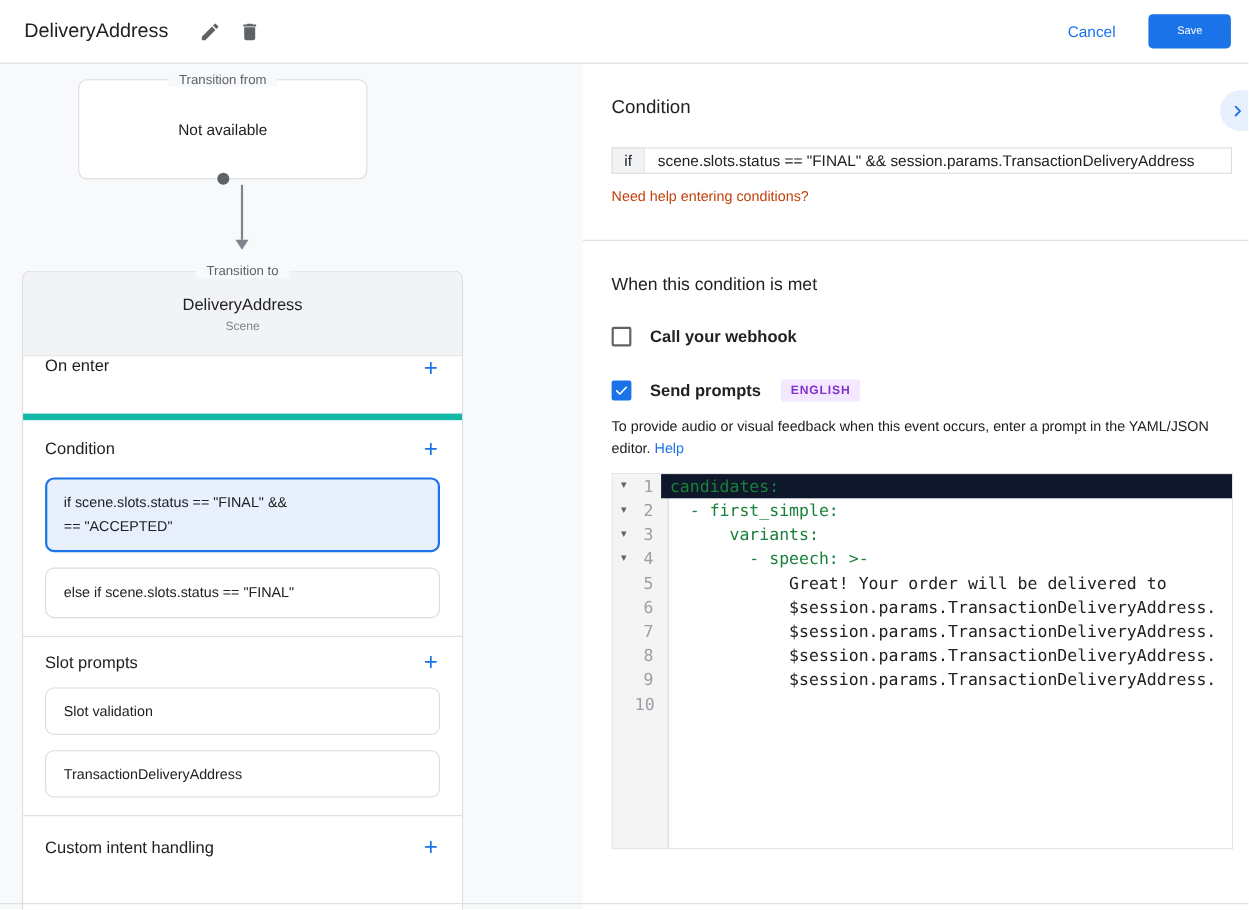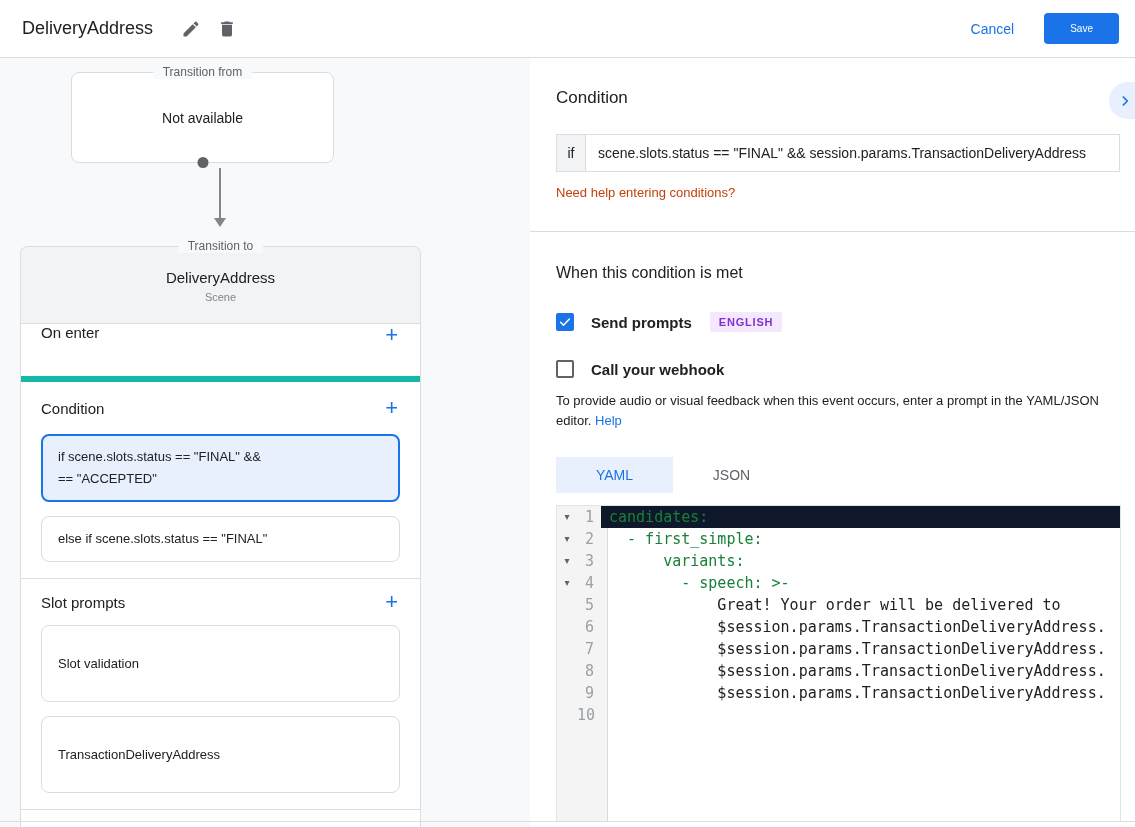--- a/index.html
+++ b/index.html
@@ -69,41 +69,41 @@
 
   .cond-card {
     margin:0 20px; border:2px solid #1a73e8; background:#e8f0fe; border-radius:8px;
     padding:10px 15px; font-size:13px; line-height:22px; color:#202124; cursor:pointer;
   }
   .cond-card.plain {
     border:1px solid #dadce0; background:#fff; margin-top:14px; padding:11px 16px;
   }
   .slot-card {
     margin:0 20px; border:1px solid #dadce0; background:#fff; border-radius:8px;
-    padding:30px 16px; font-size:13px; color:#202124; cursor:pointer;
+    padding:13px 16px; font-size:13px; color:#202124; cursor:pointer;
   }
   .slot-card + .slot-card { margin-top:14px; }
   .section.last { border-bottom:none; }
   .section-head.tall { height:56px; }
 
   
   .right-panel {
     position:absolute; top:58px; left:530px; right:0; bottom:5px;
     background:#fff; padding:0 14px 0 26px; overflow:hidden;
   }
   .cond-heading { font-size:17px; font-weight:400; color:#202124; margin-top:30px; }
   .chev-pill {
     position:absolute; right:0; top:24px; width:26px; height:37px;
     background:#e8f0fe; border:none; border-radius:19px 0 0 19px; cursor:pointer;
     display:flex; align-items:center; justify-content:center; padding-left:6px;
   }
   .chev-pill svg { width:16px; height:16px; stroke:#1a73e8; stroke-width:2.6; fill:none;
     stroke-linecap:round; stroke-linejoin:round; }
 
-  .if-row { display:flex; margin-top:26px; height:38px; width:564px;border-radius:19px; }
+  .if-row { display:flex; margin-top:26px; height:24px; width:564px;border-radius:19px; }
   .if-prefix { width:29px; background:#f1f3f4; border:1px solid #dadce0; border-right:none;
     display:flex; align-items:center; justify-content:center; font-size:14px; color:#202124; }
   .if-input { flex:1; border:1px solid #dadce0; background:#fff; font-size:14px;
     color:#202124; padding:0 12px; font-family:inherit; white-space:nowrap; overflow:hidden; outline:none; }
   .help-link { display:inline-block; margin-top:13px; font-size:13px; color:#c2410c;
     text-decoration:none; cursor:pointer; }
   .panel-divider { border:none; border-top:1px solid #dadce0; margin:30px -14px 0 -26px; }
 
   .met-heading { font-size:16px; font-weight:400; color:#202124; margin-top:32px; }
   .check-row { display:flex; align-items:center; margin-top:28px; }
@@ -232,46 +232,42 @@
   <div class="if-row">
     <div class="if-prefix">if</div>
     <input class="if-input" type="text" value="scene.slots.status == &quot;FINAL&quot; &amp;&amp; session.params.TransactionDeliveryAddress" style="">
   </div>
   <a class="help-link">Need help entering conditions?</a>
 
   <hr class="panel-divider">
 
   <h2 class="met-heading">When this condition is met</h2>
 
+  <div class="check-row">
+    <span class="checkbox"></span>
+    <span class="check-label">Call your webhook</span>
+  </div>
+
   <div class="check-row" style="margin-top:30px;">
     <span class="checkbox checked">
       <span style="display:flex;">
         <svg viewBox="0 0 24 24" width="14" height="14">
             <path d="M4.5 12.5 L9.5 17.5 L19.5 7"></path>
           </svg>
       </span>
     </span>
     <span class="check-label">Send prompts</span>
     <span class="lang-badge">ENGLISH</span>
   </div>
 
-  <div class="check-row">
-    <span class="checkbox"></span>
-    <span class="check-label">Call your webhook</span>
-  </div>
-
   <p class="desc">
     <span>To provide audio or visual feedback when this event occurs, enter a prompt in the YAML/JSON editor.</span>
     <span class="inline-link">Help</span>
   </p>
 
-  <div class="tabs">
-    <div class="tab active">YAML</div>
-    <div class="tab">JSON</div>
-  </div>
 
   <div class="editor">
     <div class="gutter-bg"></div>
     <div class="ed-row">
       <span class="ed-fold">▾</span>
       <span class="ed-num">1</span>
       <span class="ed-code key hl">candidates:</span>
     </div>
     <div class="ed-row">
       <span class="ed-fold">▾</span>

